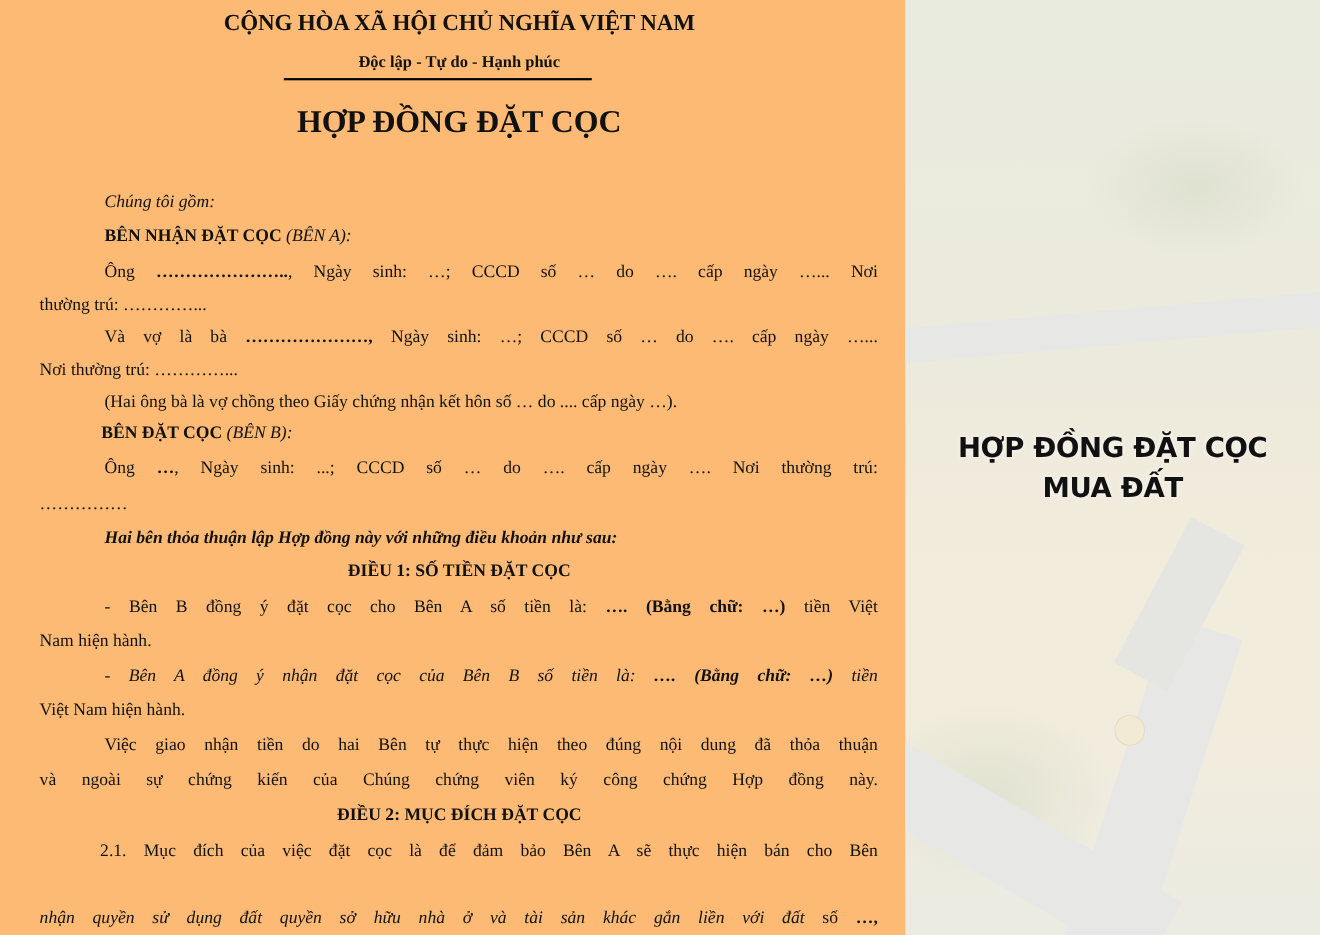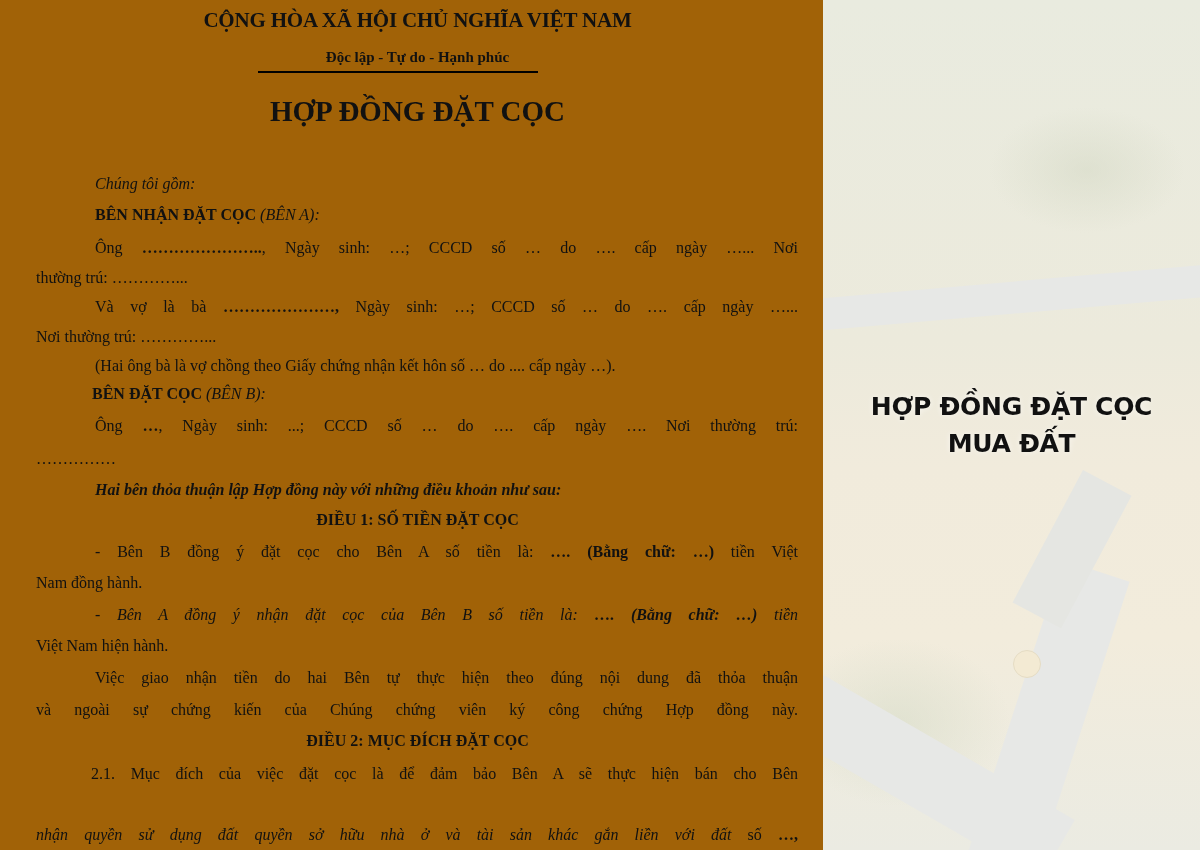--- a/index.html
+++ b/index.html
@@ -1,17 +1,17 @@
 <!DOCTYPE html>
 <html><head>
 <meta charset="utf-8">
 <style>
   html, body { margin:0; padding:0; }
   body { width:1200px; height:850px; overflow:hidden; position:relative; background:#ffffff; font-family:"Liberation Serif", serif; color:#111; }
-  .doc { position:absolute; left:0; top:0; width:960px; height:850px; background:#a16207; overflow:hidden; }
+  .doc { position:absolute; left:0; top:0; width:960px; height:850px; background:#fdba74; overflow:hidden; }
   .line { position:absolute; white-space:nowrap; font-size:16px; line-height:24px; }
   .c { left:0; width:835px; text-align:center; }
   .b { font-weight:bold;text-align:center; }
   .i { font-style:italic; }
   .just { left:36px; width:762px; text-align:justify; text-align-last:justify; }
   .hdr1 { font-size:21px; font-weight:bold; letter-spacing:-0.2px; }
   .hdr2 { font-size:15px; font-weight:bold; }
   .title { font-size:29px; font-weight:bold; }
   .ul { position:absolute; left:258px; top:71px; width:280px; height:2px; background:#000; }
   .panel { position:absolute; left:823px; top:0; width:377px; height:850px; overflow:hidden;
@@ -42,21 +42,21 @@
   <div class="line" style="left:95px; top:354px;">(Hai ông bà là vợ chồng theo Giấy chứng nhận kết hôn số … do .... cấp ngày …).</div>
 
   <div class="line" style="left:92px; top:382px;"><span class="b">BÊN ĐẶT CỌC</span> <span class="i">(BÊN B):</span></div>
   <div class="line just" style="top:414px; text-indent:59px;"><span>Ông </span><span class="b">…</span><span>, Ngày sinh: ...; CCCD số … do …. cấp ngày …. Nơi thường trú:</span></div>
   <div class="line" style="left:36px; top:447px;">……………</div>
 
   <div class="line b i" style="left:95px; top:478px;">Hai bên thỏa thuận lập Hợp đồng này với những điều khoản như sau:</div>
   <div class="line c b" style="top:508px;">ĐIỀU 1: SỐ TIỀN ĐẶT CỌC</div>
 
   <div class="line just" style="top:540px; text-indent:59px;"><span>- Bên B đồng ý đặt cọc cho Bên A số tiền là: </span><span class="b">…. (Bằng chữ: …)</span><span> tiền Việt</span></div>
-  <div class="line" style="left:36px; top:571px;">Nam đồng hành.</div>
+  <div class="line" style="left:36px; top:571px;">Nam hiện hành.</div>
   <div class="line just" style="top:603px; text-indent:59px;font-style:italic;"><span>- Bên A đồng ý nhận đặt cọc của Bên B số tiền là: </span><span class="b">…. (Bằng chữ: …)</span><span> tiền</span></div>
   <div class="line" style="left:36px; top:634px;">Việt Nam hiện hành.</div>
   <div class="line just" style="top:666px; text-indent:59px;">Việc giao nhận tiền do hai Bên tự thực hiện theo đúng nội dung đã thỏa thuận</div>
   <div class="line just" style="top:698px;">và ngoài sự chứng kiến của Chúng chứng viên ký công chứng Hợp đồng này.</div>
 
   <div class="line c" style="top:729px;"><span class="b">ĐIỀU 2</span><span class="b">: MỤC ĐÍCH ĐẶT CỌC</span></div>
   <div class="line just" style="top:762px; text-indent:55px;">2.1. Mục đích của việc đặt cọc là để đảm bảo Bên A sẽ thực hiện bán cho Bên</div>
   <div class="line just" style="top:823px;"><span class="i">nhận quyền sử dụng đất quyền sở hữu nhà ở và tài sản khác gắn liền với đất</span><span> số </span><span class="b">…,</span></div>
 </div>
 

